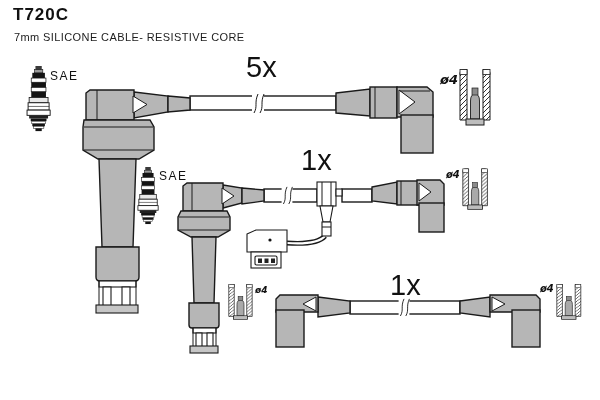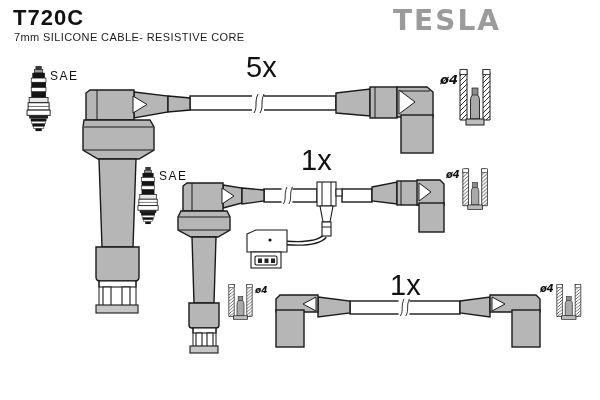--- a/index.html
+++ b/index.html
@@ -1,18 +1,18 @@
 <!DOCTYPE html>
 <html style="--boot-gray: #b6b6b6; --line-black: #1a1a1a; --brand-gray: #9b9b9b; --background: #ffffff;"><head>
 <meta charset="utf-8">
 <style>
   html,body{margin:0;padding:0;background:#fff;}
   #page{position:relative;width:600px;height:400px;background:var(--background,#fff);overflow:hidden;
         font-family:"Liberation Sans",sans-serif;}
-  .pn{position:absolute;left:13px;top:5px;font-weight:bold;font-size:22px;letter-spacing:1px;color:#111;}
+  .pn{position:absolute;left:13px;top:5px;font-weight:bold;font-size:17px;letter-spacing:1px;color:#111;}
   .sub{position:absolute;left:14px;top:31px;font-size:11px;letter-spacing:.4px;color:#1c1c1c;}
   .brand{position:absolute;left:393px;top:4px;font-weight:bold;font-size:28px;letter-spacing:2px;
          color:var(--brand-gray,#9b9b9b);font-family:"DejaVu Sans",sans-serif;}
   svg{position:absolute;left:0;top:0;}
   .boot{fill:var(--boot-gray,#b6b6b6);stroke:var(--line-black,#1a1a1a);stroke-width:1.4;}
   .wire{fill:#fff;stroke:var(--line-black,#1a1a1a);stroke-width:1.4;}
   .white{fill:#fff;stroke:var(--line-black,#1a1a1a);stroke-width:1.1;}
   .plate{fill:#c6c6c6;stroke:var(--line-black,#1a1a1a);stroke-width:1.1;}
   .thin{fill:none;stroke:var(--line-black,#1a1a1a);stroke-width:1;}
   .notch{fill:#fff;stroke:var(--line-black,#1a1a1a);stroke-width:1;}
@@ -20,21 +20,20 @@
   .qty{font-family:"Liberation Sans",sans-serif;font-size:29px;}
   .sae{font-family:"Liberation Sans",sans-serif;font-size:12px;letter-spacing:1.5px;}
   .dia{font-family:"DejaVu Sans",sans-serif;font-style:italic;font-weight:bold;}
 </style>
 </head>
 <body>
 
 <div id="page">
   <div class="pn">T720C</div>
   <div class="sub">7mm SILICONE CABLE- RESISTIVE CORE</div>
-  <div class="brand">TESLA</div>
 
   <svg width="600" height="400" viewBox="0 0 600 400">
     <defs>
       <pattern id="hatch" patternUnits="userSpaceOnUse" width="5" height="5">
         <rect width="5" height="5" fill="#fff"></rect>
         <path d="M0,5 L5,0" stroke="#333" stroke-width="1"></path>
       </pattern>
 
       <g id="plug">
         <rect x="9" y="0" width="6" height="4" fill="#3a3a3a"></rect>

